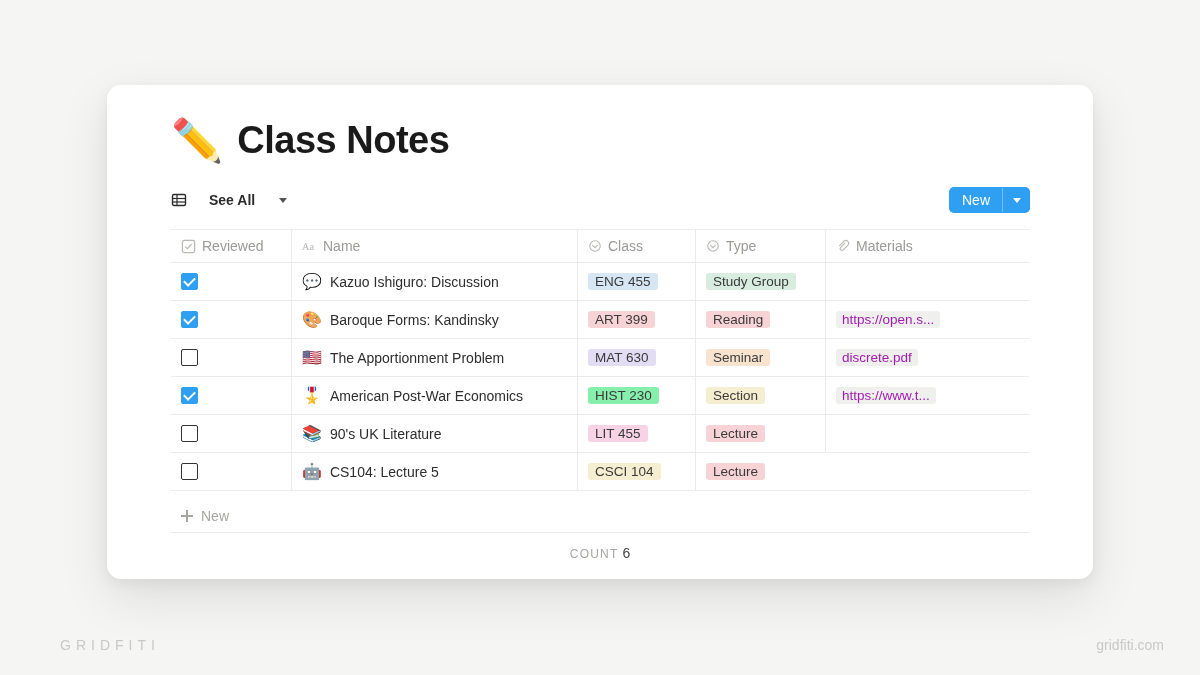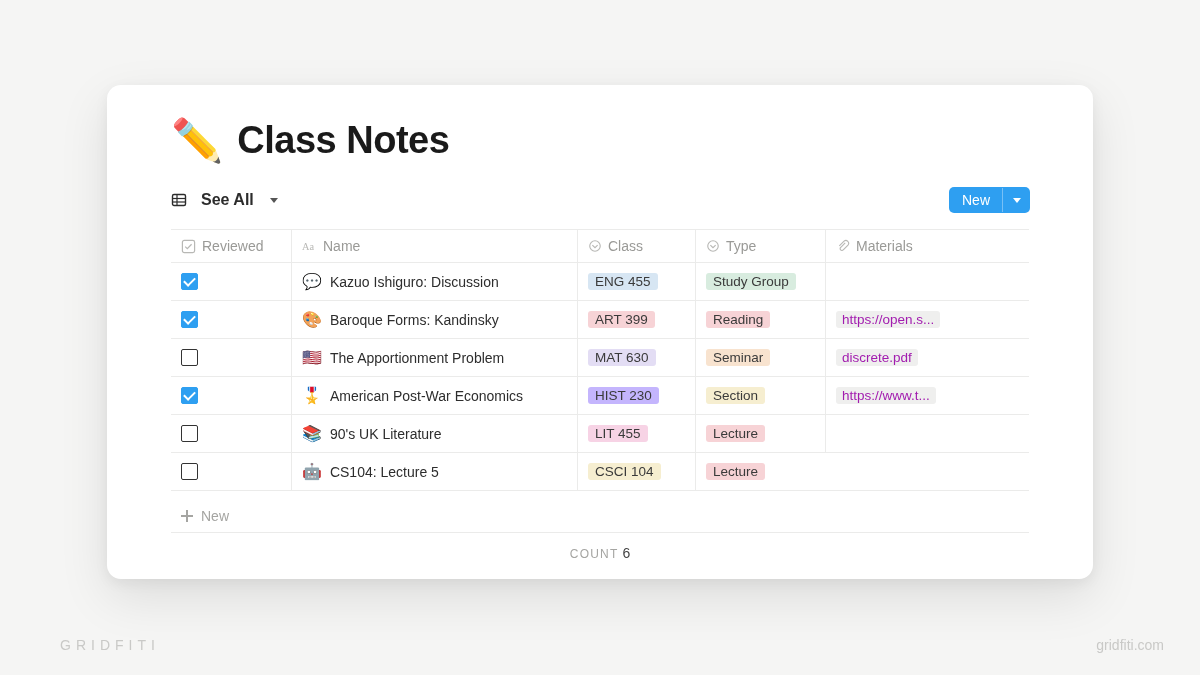--- a/index.html
+++ b/index.html
@@ -36,23 +36,23 @@
   }
   .toolbar {
     display: flex;
     align-items: center;
     justify-content: space-between;
     padding: 0 64px 8px 64px;
   }
   .view-switch {
     display: flex;
     align-items: center;
-    gap: 14px;
+    gap: 22px;
     color: #2c2c2c;
-    font-size: 16px;
+    font-size: 14px;
     font-weight: 600;
     cursor: pointer;
   }
   .view-switch svg { flex-shrink: 0; }
   .chev-down {
     width: 0; height: 0;
     border-left: 4px solid transparent;
     border-right: 4px solid transparent;
     border-top: 5px solid #555;
     margin-left: 2px;
@@ -343,21 +343,21 @@
         </div>
         <div class="trow">
           <div class="cell">
             <div class="check checked"></div>
           </div>
           <div class="cell">
             <span class="row-emoji">🎖️</span>
             <span class="row-name">American Post-War Economics</span>
           </div>
           <div class="cell">
-            <span class="tag" style="background: #c4b5fd;">HIST 230</span>
+            <span class="tag" style="background: #86efac;">HIST 230</span>
           </div>
           <div class="cell">
             <span class="tag" style="background: rgb(246, 238, 208);">Section</span>
           </div>
           <div class="cell">
             <span class="material">https://www.t...</span>
           </div>
         </div>
         <div class="trow">
           <div class="cell">

